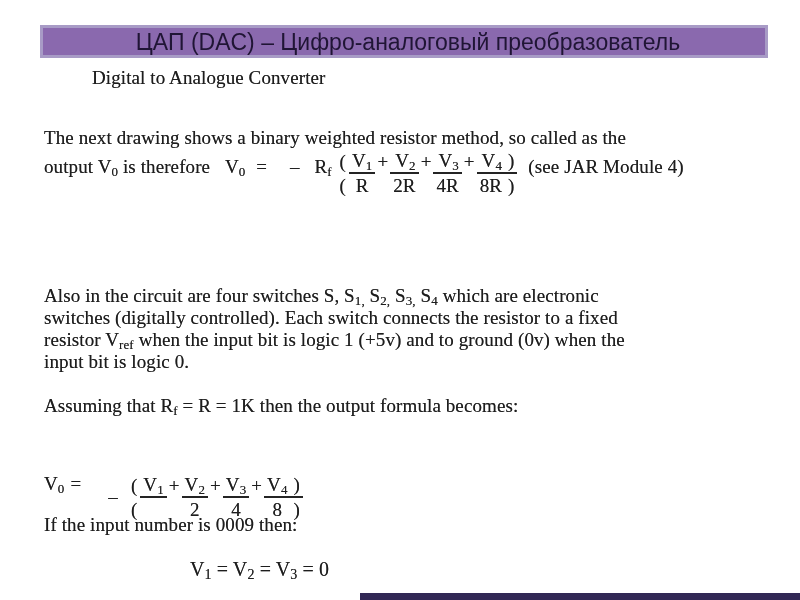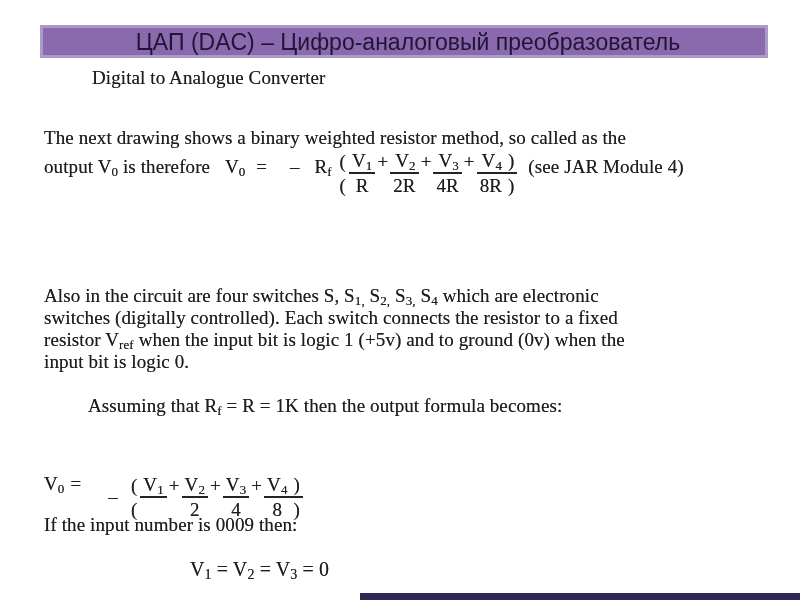--- a/index.html
+++ b/index.html
@@ -109,21 +109,21 @@
 
 <div class="abs scan" style="left:44px; top:285px; width:740px;">
   <div class="line">
     <span>Also in the circuit are four switches S, S</span><sub class="s">1,</sub><span> S</span><sub class="s">2,</sub><span> S</span><sub class="s">3,</sub><span> S</span><sub class="s">4</sub><span> which are electronic</span>
   </div>
   <div class="line"><span>switches (digitally controlled). Each switch connects the resistor to a fixed</span></div>
   <div class="line"><span>resistor V</span><sub class="s">ref</sub><span> when the input bit is logic 1 (+5v) and to ground (0v) when the</span></div>
   <div class="line"><span>input bit is logic 0.</span></div>
 </div>
 
-<div class="abs scan" style="left:44px; top:395px;margin-left:44px;">
+<div class="abs scan" style="left:44px; top:395px;">
   <span>Assuming that R</span><sub class="s">f</sub><span> = R = 1K then the output formula becomes:</span>
 </div>
 
 <div class="abs scan f2row" style="left:44px; top:441px;margin-top:32px;">
   <span><span>V</span><sub class="s">0</sub><span class="ml6">=</span></span>
   <span class="f2-minus">–</span>
   <span class="frac">
     <span class="frow">
       <span class="fc">(</span>
       <span class="fc num"><span>V</span><sub class="s">1</sub></span>

